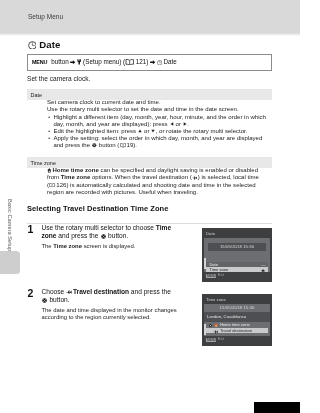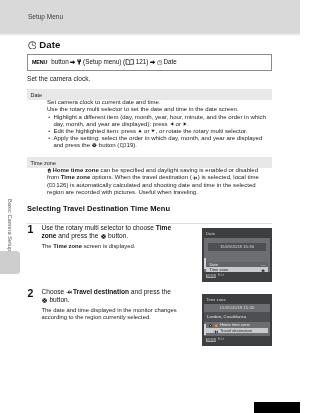--- a/index.html
+++ b/index.html
@@ -186,21 +186,21 @@
   <div class="blk" id="tzblk" style="left:47px;top:167.3px;width:223.5px"><span class="ic hm"><svg viewBox="0 0 22 22" width="100%" height="100%">
           <path d="M11 1 L21 10.5 L17.6 10.5 L17.6 21 L4.4 21 L4.4 10.5 L1 10.5 Z" fill="currentColor"></path>
           <rect x="8.6" y="13" width="4.8" height="6" fill="#fff"></rect>
         </svg></span><b>Home time zone</b><span> can be specified and daylight saving is enabled or disabled from </span><b>Time zone</b><span> options. When the travel destination (</span><span class="ic pl"><svg viewBox="0 0 26 20" width="100%" height="100%">
           <path d="M1 10.6 L9 8.9 L13.2 1.3 L15.6 1.3 L14.2 8.3 L22.5 6.6 L22.5 3.8 L25 3.8 L25 15.6 L22.5 15.6 L22.5 13.0 L14.2 11.3 L15.6 18.4 L13.2 18.4 L9 10.8 L1 9.1 Z" fill="currentColor"></path>
         </svg></span><span>) is selected, local time </span><span class="nb">(<span class="ic bk"><svg viewBox="0 0 30 22" width="100%" height="100%">
             <path d="M15 5.2 C12.6 2.2 8.2 1.4 2.6 1.8 L2.6 17.6 C8.2 17.2 12.6 18.0 15 20.6 C17.4 18.0 21.8 17.2 27.4 17.6 L27.4 1.8 C21.8 1.4 17.4 2.2 15 5.2 Z" fill="none" stroke="currentColor" stroke-width="2.4" stroke-linejoin="round"></path>
             <path d="M15 5.4 L15 20.2" fill="none" stroke="currentColor" stroke-width="2.2"></path>
           </svg></span><span>126</span>)</span><span> is automatically calculated and shooting date and time in the selected region are recorded with pictures. Useful when traveling.</span></div>
 
-  <div class="h2">Selecting Travel Destination Time Menu</div>
+  <div class="h2">Selecting Travel Destination Time Zone</div>
 
   <div class="hr" style="top:222.6px"></div>
 
   <div class="stepno" style="left:27.5px;top:224.2px">1</div>
   <div class="steptxt" style="left:41.5px;top:224.4px;width:141px"><span>Use the rotary multi selector to choose </span><b>Time zone</b><span> and press the </span><span class="nb"><span class="ic okb2"><svg viewBox="0 0 24 24" width="100%" height="100%">
             <circle cx="12" cy="12" r="10.6" fill="currentColor"></circle>
             <path d="M5.2 5.2 L18.8 18.8 M18.8 5.2 L5.2 18.8" stroke="#fff" stroke-width="2.2"></path>
           </svg></span><span> button.</span></span></div>
   <div class="substep" style="left:41.5px;top:242.6px;width:160px"><span>The </span><b>Time zone</b><span> screen is displayed.</span></div>
 

